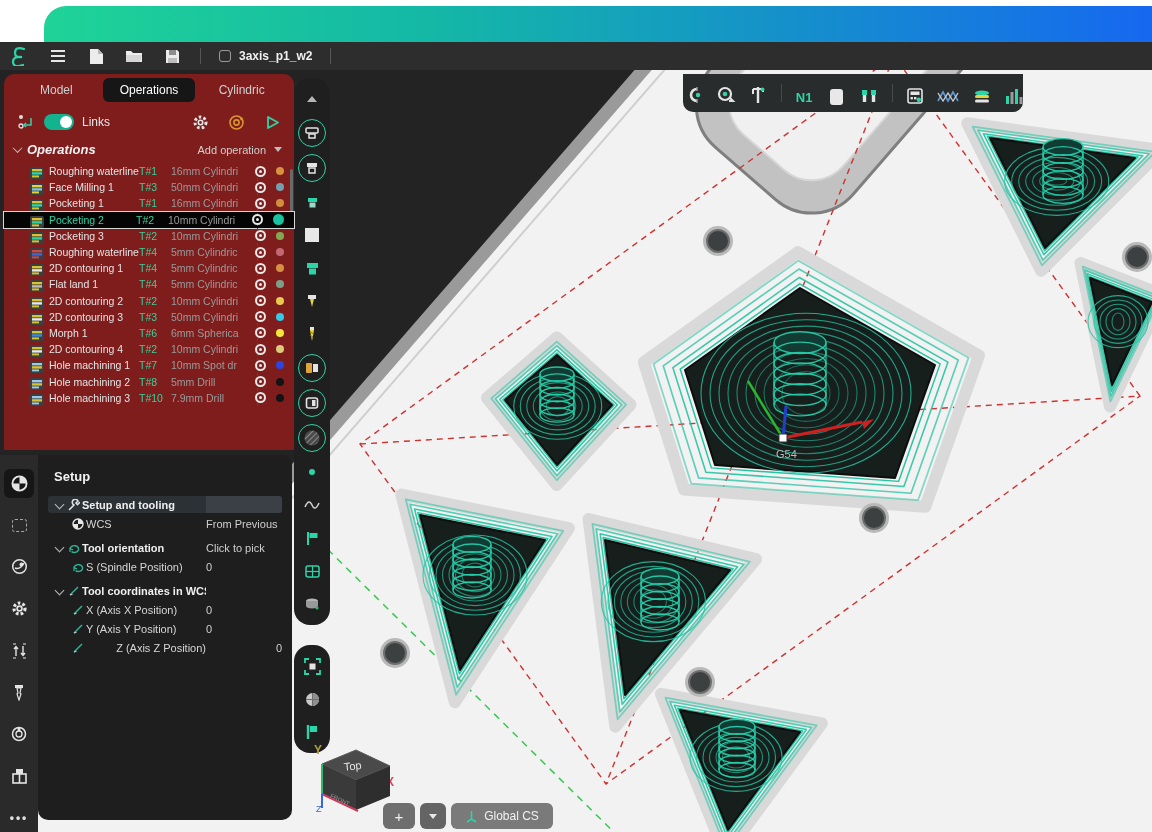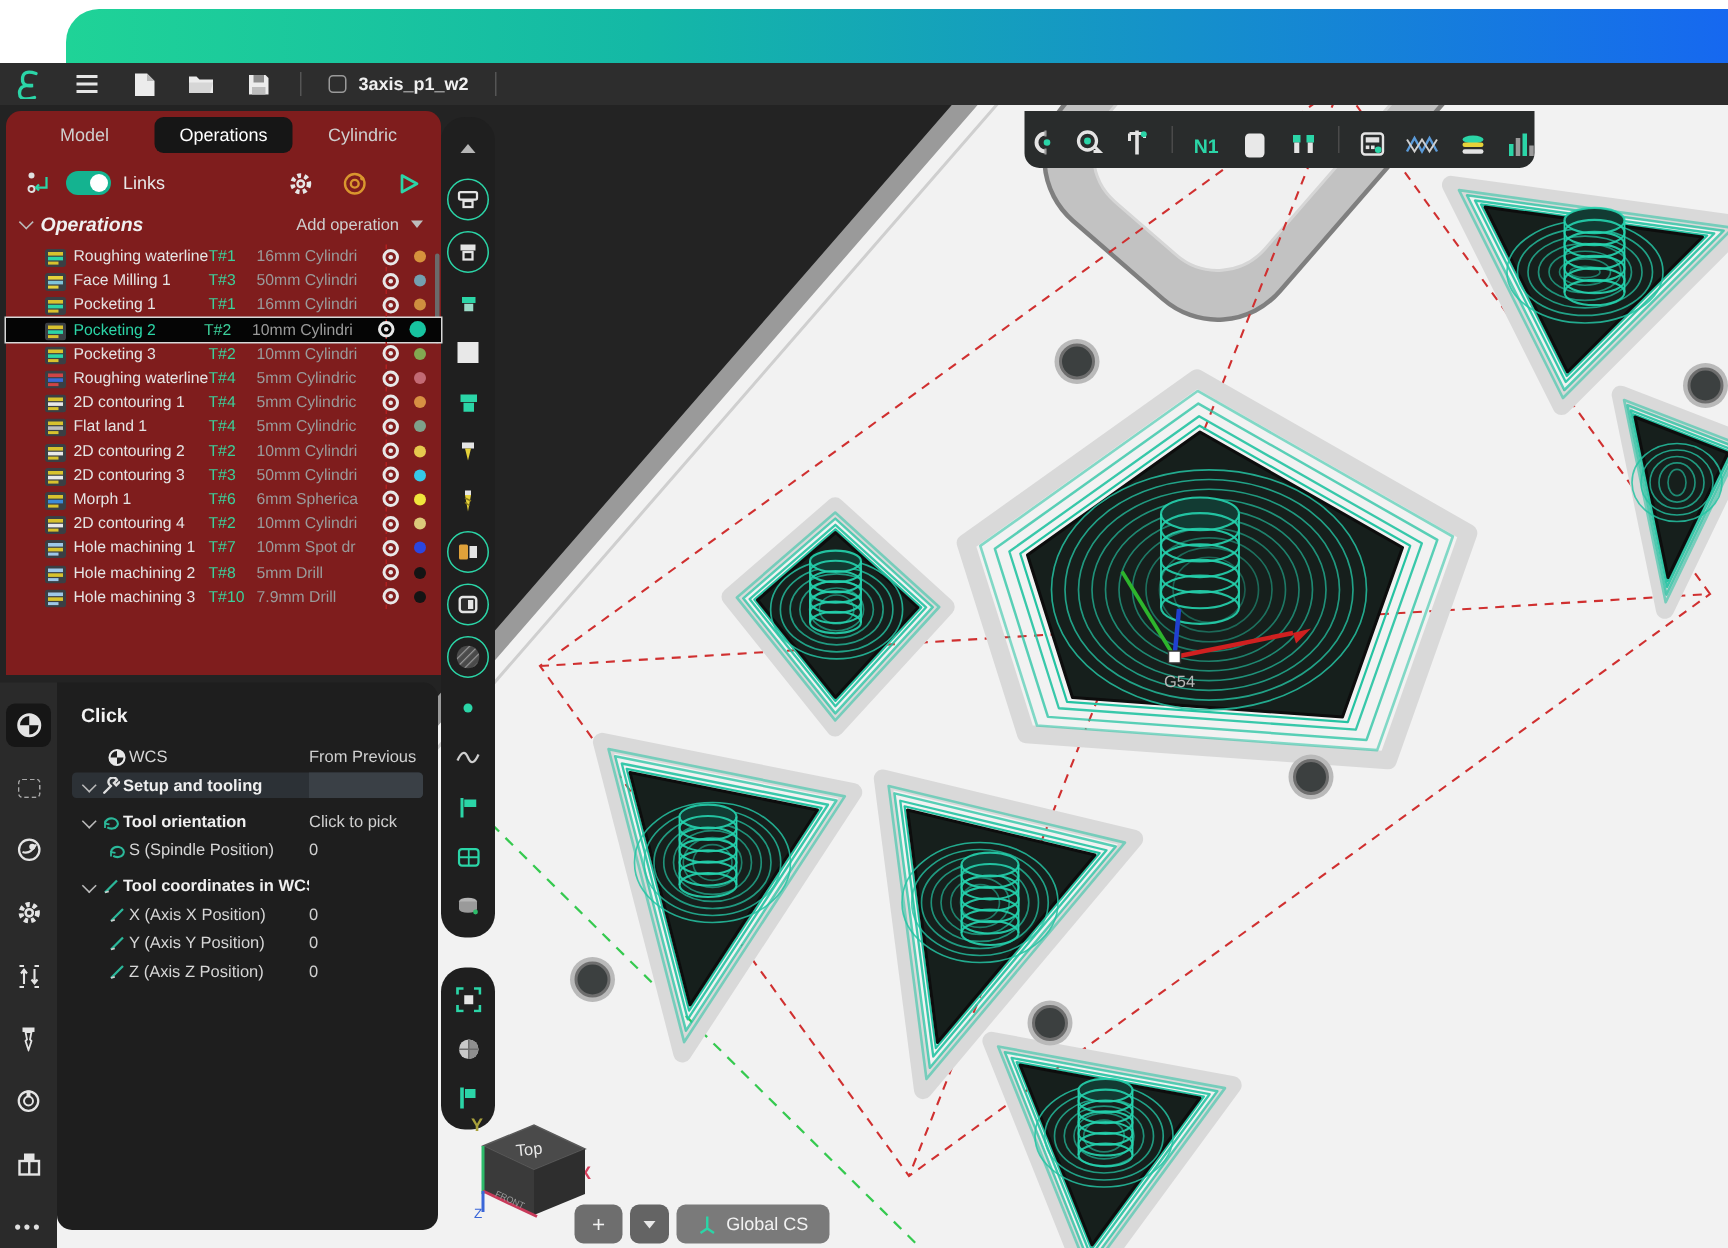--- a/index.html
+++ b/index.html
@@ -677,45 +677,45 @@
         <rect x="5" y="1" width="7" height="5" fill="#e4e4e4"></rect>
         <rect x="2" y="6" width="13" height="9" fill="none" stroke="#e4e4e4" stroke-width="1.6"></rect>
         <line x1="8.5" y1="6" x2="8.5" y2="15" stroke="#e4e4e4" stroke-width="1.6"></line>
       </svg>
     </div>
     <div class="strip-ic">
       <span class="dots3">•••</span>
     </div>
   </div>
 <div id="setup-panel">
-  <div id="setup-title">Click</div>
+  <div id="setup-title">Setup</div>
   <div id="setup-rows">
+      <div class="setup-row b hl" style="padding-left: 4px;">
+        <span class="chevc">
+          <span class="chev"></span>
+        </span>
+        <span class="sic">
+          <svg width="12" height="12" viewBox="0 0 12 12">
+            <path d="M1.5 10.5 L6 6 M6 6 a3 3 0 1 1 4 -4 l-2 2 l1.5 1.5 l2 -2" fill="none" stroke="#e0e0e0" stroke-width="1.6" stroke-linecap="round"></path>
+          </svg>
+        </span>
+        <span class="lbl">Setup and tooling</span>
+        <span class="vcell"></span>
+      </div>
       <div class="setup-row" style="padding-left: 22px;">
         <span class="sic">
           <svg width="12" height="12" viewBox="0 0 12 12">
             <circle cx="6" cy="6" r="5" fill="none" stroke="#e8e8e8" stroke-width="1.4"></circle>
             <path d="M6 6 L6 1 A5 5 0 0 1 11 6 z" fill="#e8e8e8"></path>
             <path d="M6 6 L6 11 A5 5 0 0 1 1 6 z" fill="#e8e8e8"></path>
           </svg>
         </span>
         <span class="lbl">WCS</span>
         <span class="vcell">From Previous</span>
       </div>
-      <div class="setup-row b hl" style="padding-left: 4px;">
-        <span class="chevc">
-          <span class="chev"></span>
-        </span>
-        <span class="sic">
-          <svg width="12" height="12" viewBox="0 0 12 12">
-            <path d="M1.5 10.5 L6 6 M6 6 a3 3 0 1 1 4 -4 l-2 2 l1.5 1.5 l2 -2" fill="none" stroke="#e0e0e0" stroke-width="1.6" stroke-linecap="round"></path>
-          </svg>
-        </span>
-        <span class="lbl">Setup and tooling</span>
-        <span class="vcell"></span>
-      </div>
       <div class="setup-row b gap" style="padding-left: 4px;">
         <span class="chevc">
           <span class="chev"></span>
         </span>
         <span class="sic">
           <svg width="12" height="12" viewBox="0 0 12 12">
             <path d="M2 7 a4.3 3.4 0 1 1 1.5 2.6" fill="none" stroke="#2bb89a" stroke-width="1.4"></path>
             <path d="M2 10 L2 7 L5 7.6" fill="none" stroke="#2bb89a" stroke-width="1.2"></path>
           </svg>
         </span>
@@ -758,21 +758,21 @@
       <div class="setup-row" style="padding-left: 22px;">
         <span class="sic">
           <svg width="12" height="12" viewBox="0 0 12 12">
             <line x1="2" y1="10" x2="10" y2="2" stroke="#2bb89a" stroke-width="1.5"></line>
             <line x1="2" y1="10" x2="4.5" y2="9.2" stroke="#cfcfcf" stroke-width="1.2"></line>
           </svg>
         </span>
         <span class="lbl">Y (Axis Y Position)</span>
         <span class="vcell">0</span>
       </div>
-      <div class="setup-row" style="padding-left: 22px;">
+      <div class="setup-row" style="padding-left: 22px; text-align: right;">
         <span class="sic">
           <svg width="12" height="12" viewBox="0 0 12 12">
             <line x1="2" y1="10" x2="10" y2="2" stroke="#2bb89a" stroke-width="1.5"></line>
             <line x1="2" y1="10" x2="4.5" y2="9.2" stroke="#cfcfcf" stroke-width="1.2"></line>
           </svg>
         </span>
         <span class="lbl">Z (Axis Z Position)</span>
         <span class="vcell">0</span>
       </div>
     </div>

